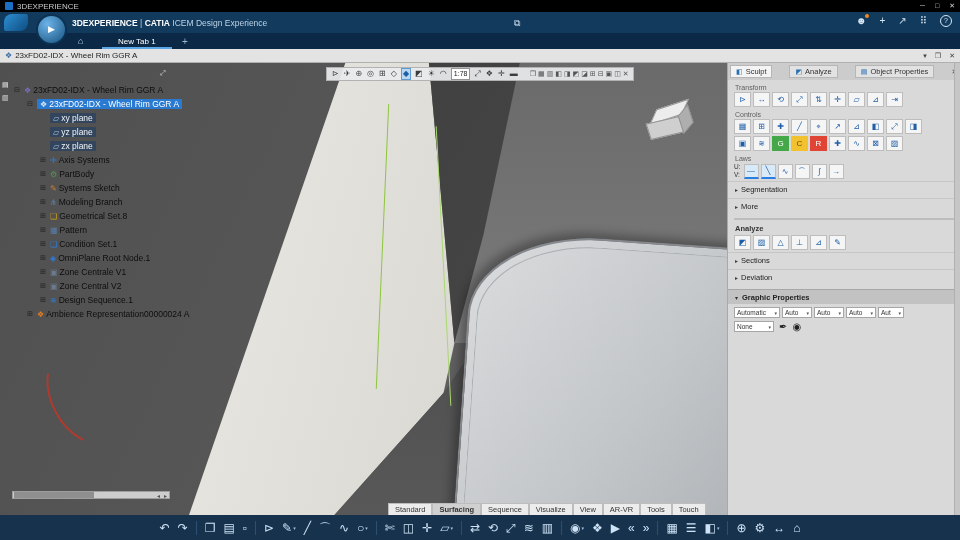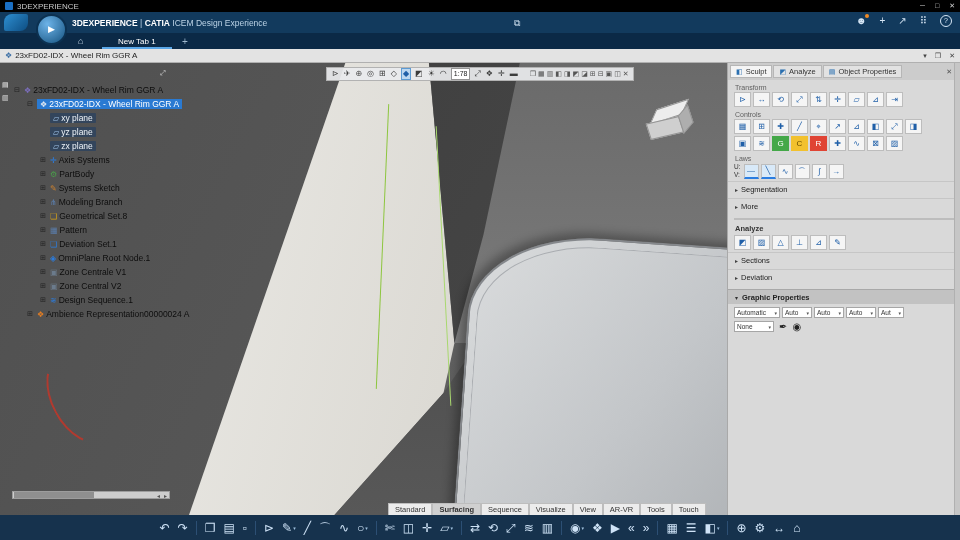--- a/index.html
+++ b/index.html
@@ -94,21 +94,21 @@
   .vtr{font-size:7px;color:#555;}
 
   
   #vtabs{position:absolute;left:388px;bottom:0;display:flex;text-align:right;}
   .vtab{font-size:7.5px;color:#333;background:#ececec;border:1px solid #bdbdbd;border-bottom:none;padding:1px 6px;white-space:nowrap;}
   .vtab.active{background:#d0d0d0;font-weight:bold;}
 
   
   #panel{position:absolute;right:0;top:63px;width:233px;height:452px;background:#d9d9d9;border-left:1px solid #a9a9a9;box-sizing:border-box;}
   #panel-scrollstrip{position:absolute;right:0;top:0;width:5px;height:100%;background:#c6c6c6;border-left:1px solid #b0b0b0;}
-  #panel-tabs{display:flex;gap:1px;padding:2px 2px;background:#cccccc;align-items:center;}
+  #panel-tabs{display:flex;gap:17px;padding:2px 2px;background:#cccccc;align-items:center;}
   .ptab{display:flex;align-items:center;gap:3px;font-size:7.5px;color:#333;background:#e2e2e2;border:1px solid #b6b6b6;padding:1px 5px;white-space:nowrap;}
   .ptab.active{background:#f4f4f4;}
   .ptab .pico{color:#2a6fb0;font-size:7px;}
   #panel-close{margin-left:auto;font-size:7px;color:#555;padding-right:6px;}
   .plabel{font-size:7px;color:#606060;margin:4px 0 1px 7px;}
   .prow{display:flex;gap:2px;padding:0 6px;}
   .pbtn{position:relative;min-width:17px;height:15px;background:#f5f5f5;border:1px solid #bdbdbd;color:#1f5fa8;font-size:8px;display:flex;align-items:center;justify-content:center;box-sizing:border-box;}
   .pbtn.law{min-width:15px;}
   .pbtn.law.active{background:#d8e9f8;border-bottom:2px solid #2a7de1;}
   #laws-area{display:flex;align-items:center;gap:3px;padding:0 6px;margin-top:1px;}
@@ -280,21 +280,21 @@
           <span class="tree-exp">⊞</span>
           <span class="tree-wrap">
             <span class="tree-ico" style="color: rgb(91, 127, 174);">▦</span>
             <span class="tree-label">Pattern</span>
           </span>
         </div>
         <div class="tree-row" style="padding-left: 28px;">
           <span class="tree-exp">⊞</span>
           <span class="tree-wrap">
             <span class="tree-ico" style="color: rgb(42, 125, 225);">❏</span>
-            <span class="tree-label">Deviation Set.1</span>
+            <span class="tree-label">Condition Set.1</span>
           </span>
         </div>
         <div class="tree-row" style="padding-left: 28px;">
           <span class="tree-exp">⊞</span>
           <span class="tree-wrap">
             <span class="tree-ico" style="color: rgb(42, 125, 225);">◈</span>
             <span class="tree-label">OmniPlane Root Node.1</span>
           </span>
         </div>
         <div class="tree-row" style="padding-left: 28px;">

